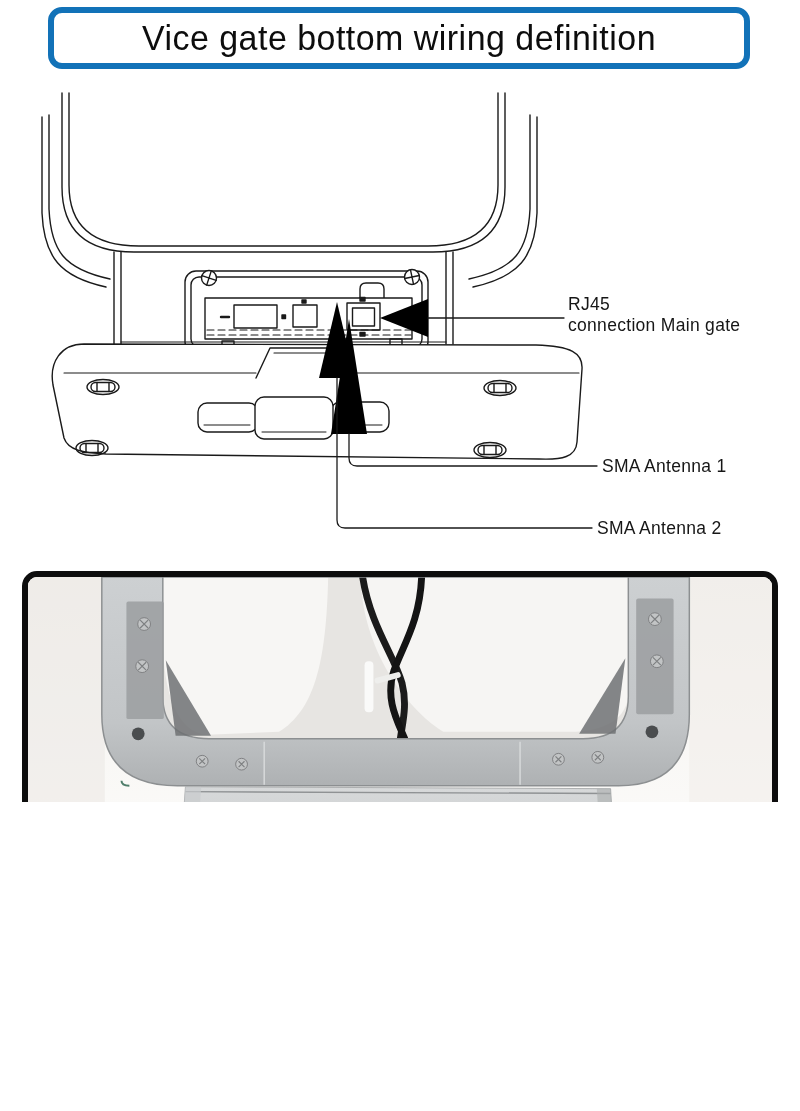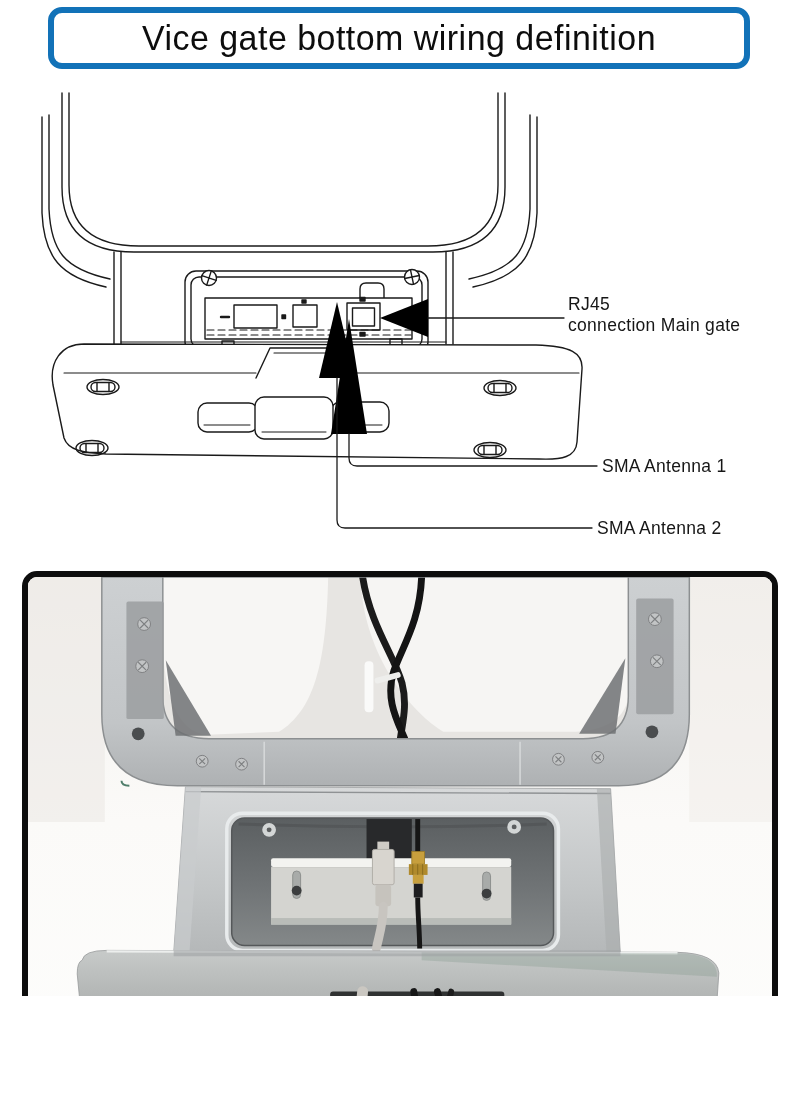--- a/index.html
+++ b/index.html
@@ -2,21 +2,21 @@
 <html style="--title-border: #1272b8; --diagram-line: #1a1a1a; --photo-border: #0d0d0d;"><head>
 <meta charset="utf-8">
 <style>
   :root{
     --title-border:#1272b8;
     --diagram-line:#1a1a1a;
     --photo-border:#0d0d0d;
   }
   html,body{margin:0;padding:0;background:#ffffff;}
   .page{
-    position:relative;width:800px;height:996px;background:#ffffff;overflow:hidden;
+    position:relative;width:800px;height:802px;background:#ffffff;overflow:hidden;
     font-family:"Liberation Sans",sans-serif;
   }
   .title-box{
     position:absolute;left:48px;top:7px;width:702px;height:62px;box-sizing:border-box;
     border:6px solid var(--title-border);border-radius:14px;background:#ffffff;
     display:flex;align-items:center;justify-content:center;
   }
   .title-text{
     font-size:35px;color:#0d0d0d;letter-spacing:.5px;white-space:nowrap;
     transform:scaleX(.97);

